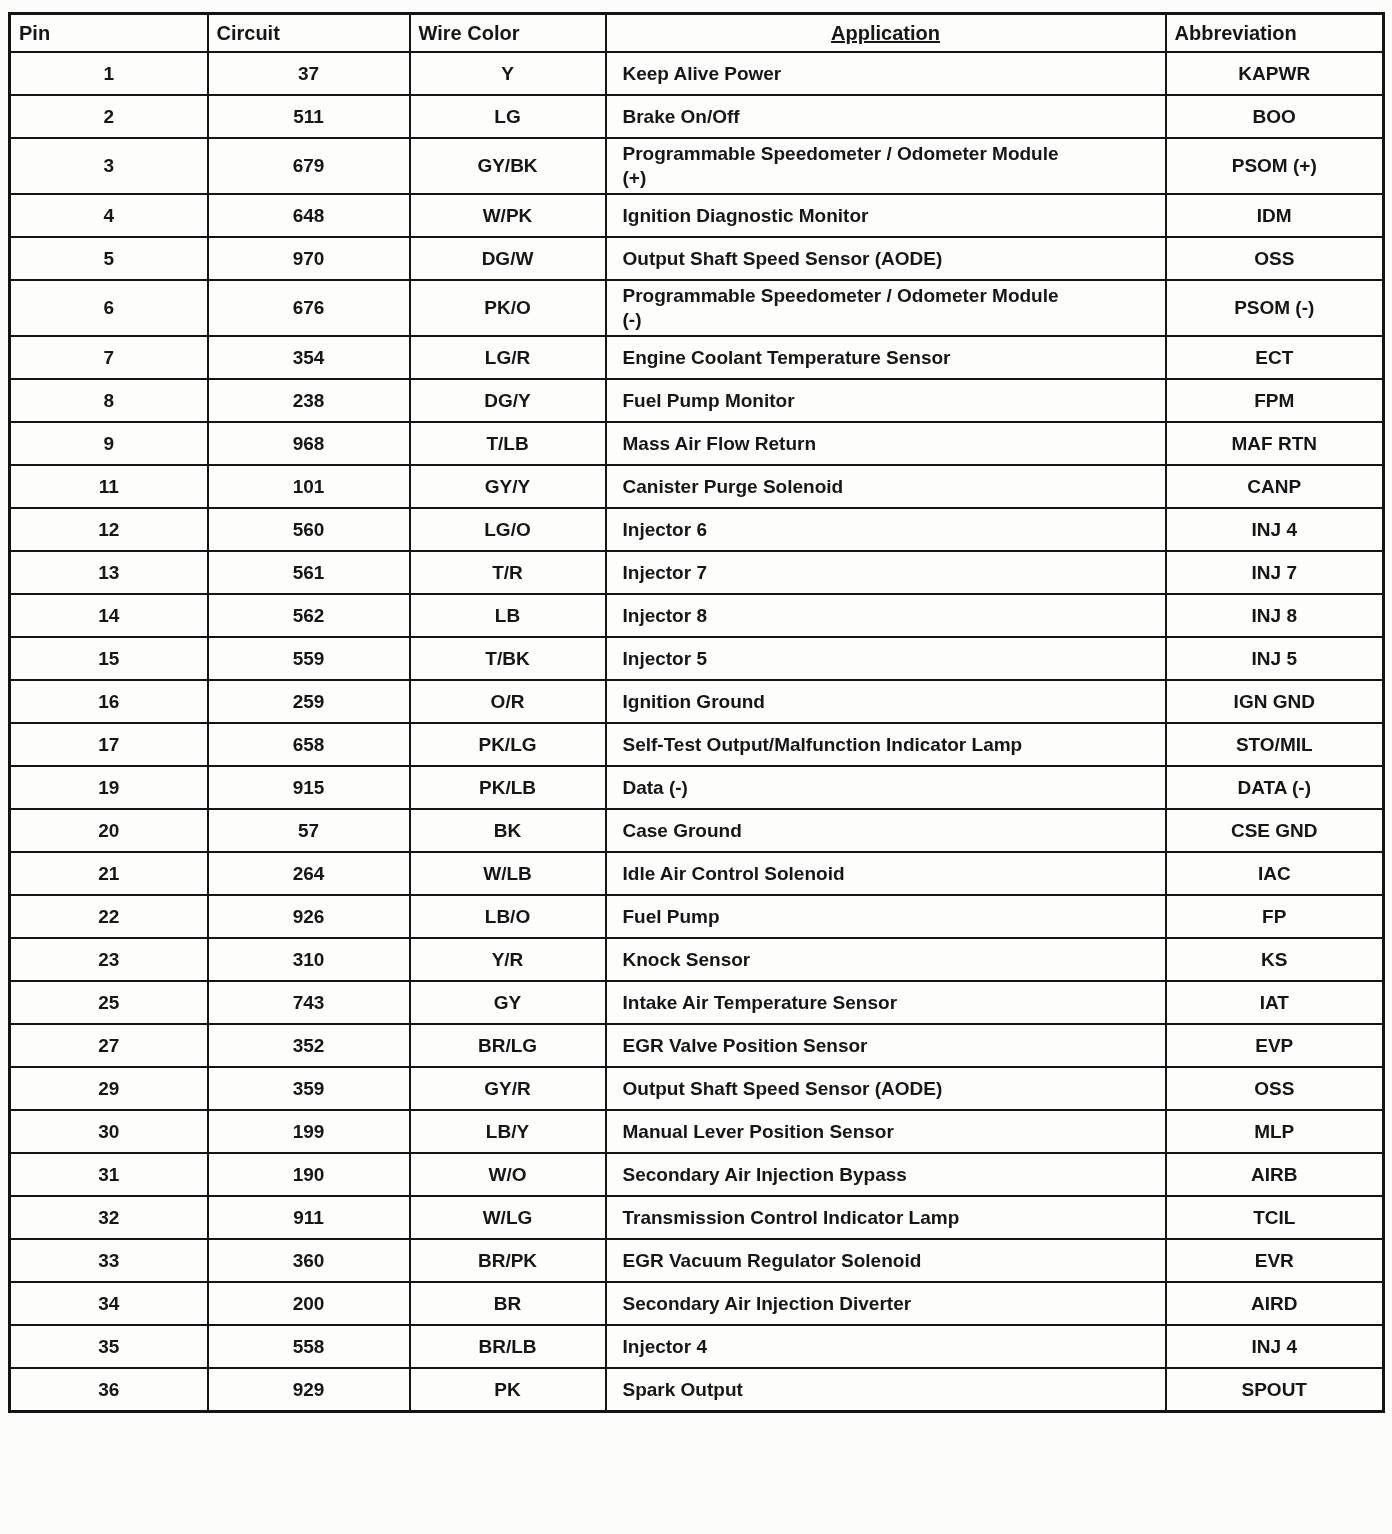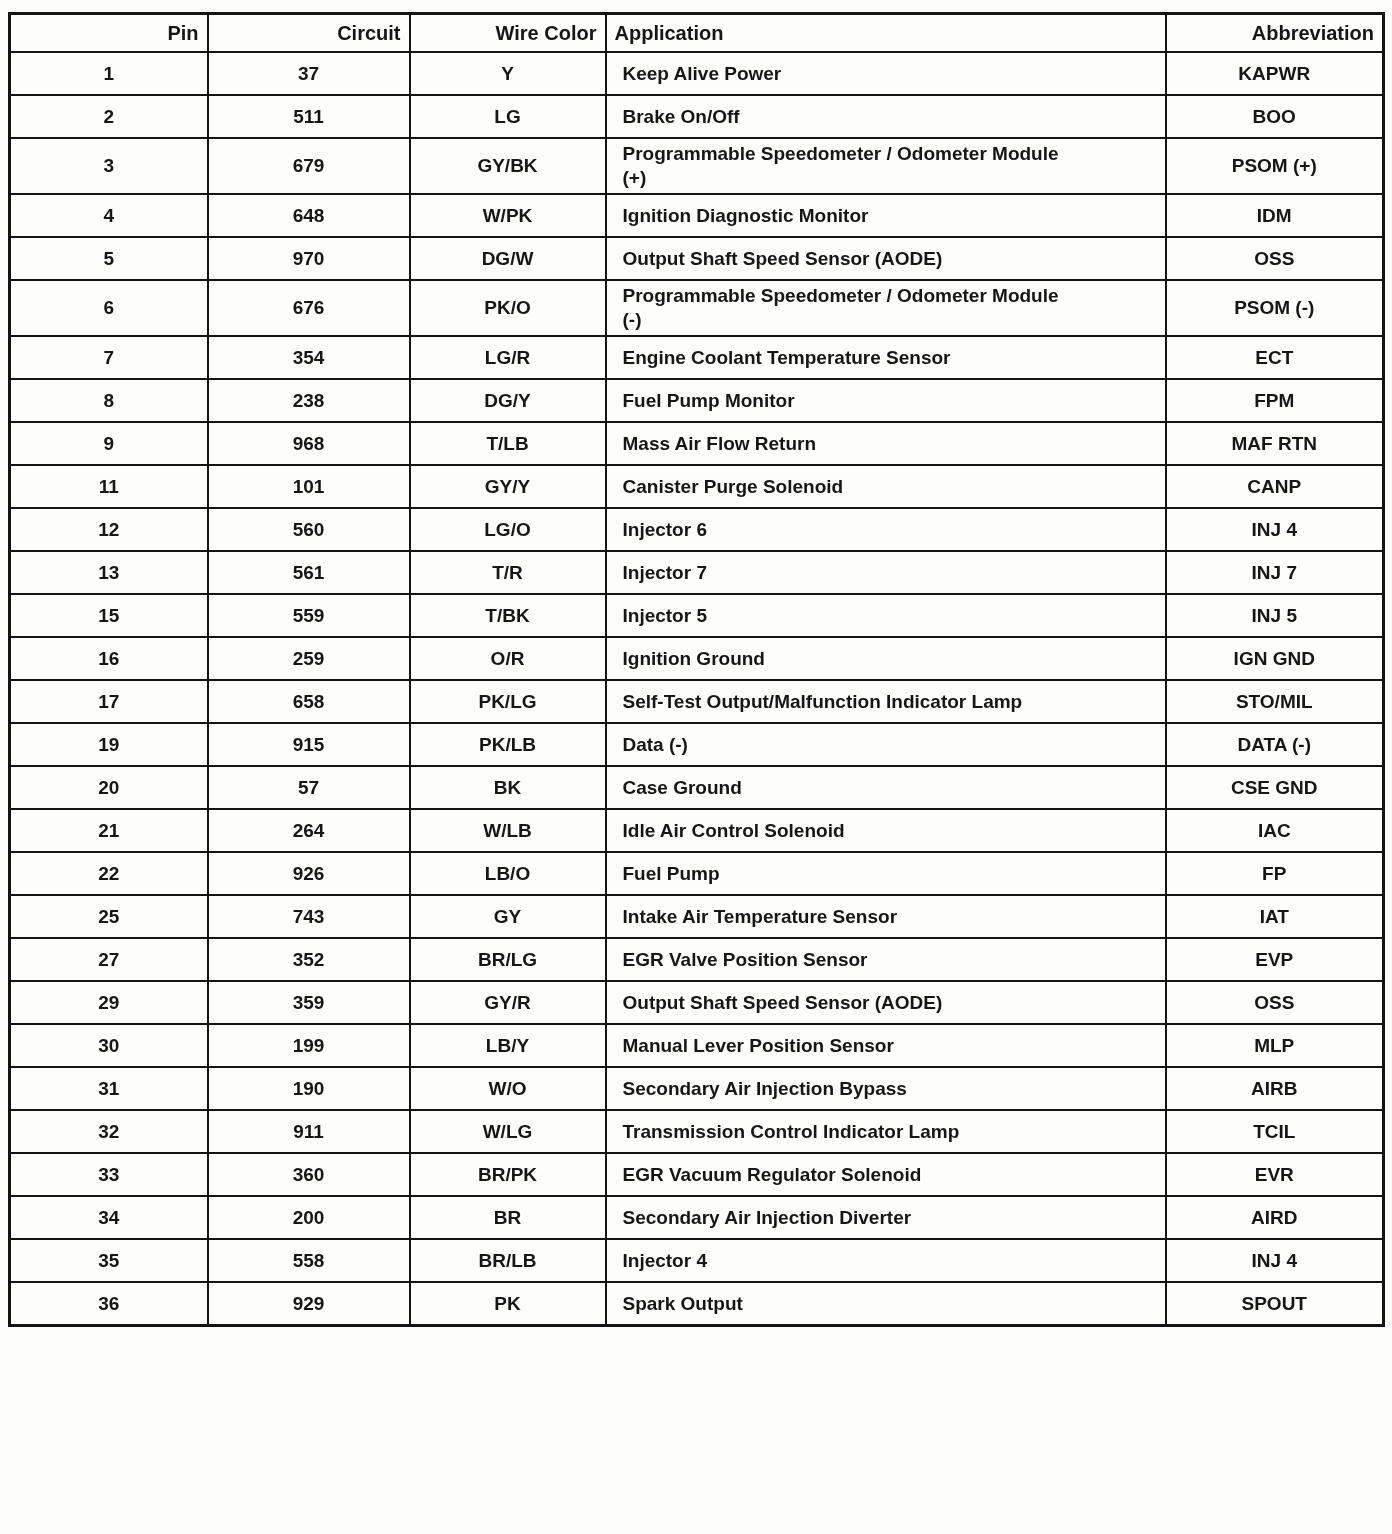--- a/index.html
+++ b/index.html
@@ -28,42 +28,43 @@
     font-weight: bold;
     font-size: 19px;
     line-height: 24px;
     color: #161616;
     padding: 3px 8px;
     vertical-align: middle;
     overflow: hidden;
   }
   table.pinout th {
     height: 30px;
-    text-align: right;
+    text-align: left;
     font-size: 20px;
   }
   table.pinout td {
     height: 35px;
     text-align: center;
   }
   
   col.c-pin     { width: 198px; }
   col.c-circuit { width: 202px; }
   col.c-wire    { width: 196px; }
   col.c-app     { width: 560px; }
   col.c-abbr    { width: 218px; }
 
   table.pinout td.col-app {
     text-align: left;
     padding-left: 16px;
     white-space: pre-line;
     margin-left: 26px;
   }
   table.pinout th.col-app-h {
-    text-align: left;
+    text-align: center;
+    text-decoration: underline;
   }
 </style>
 </head>
 <body>
 
 <div class="page">
   <table class="pinout">
     <colgroup>
       <col class="c-pin">
       <col class="c-circuit">
@@ -161,20 +162,27 @@
           <td class="col-abbr">INJ 4</td>
         </tr>
         <tr>
           <td class="col-pin">13</td>
           <td class="col-circuit">561</td>
           <td class="col-wire">T/R</td>
           <td class="col-app">Injector 7</td>
           <td class="col-abbr">INJ 7</td>
         </tr>
         <tr>
+          <td class="col-pin">14</td>
+          <td class="col-circuit">562</td>
+          <td class="col-wire">LB</td>
+          <td class="col-app">Injector 8</td>
+          <td class="col-abbr">INJ 8</td>
+        </tr>
+        <tr>
           <td class="col-pin">15</td>
           <td class="col-circuit">559</td>
           <td class="col-wire">T/BK</td>
           <td class="col-app">Injector 5</td>
           <td class="col-abbr">INJ 5</td>
         </tr>
         <tr>
           <td class="col-pin">16</td>
           <td class="col-circuit">259</td>
           <td class="col-wire">O/R</td>
@@ -210,20 +218,27 @@
           <td class="col-abbr">IAC</td>
         </tr>
         <tr>
           <td class="col-pin">22</td>
           <td class="col-circuit">926</td>
           <td class="col-wire">LB/O</td>
           <td class="col-app">Fuel Pump</td>
           <td class="col-abbr">FP</td>
         </tr>
         <tr>
+          <td class="col-pin">23</td>
+          <td class="col-circuit">310</td>
+          <td class="col-wire">Y/R</td>
+          <td class="col-app">Knock Sensor</td>
+          <td class="col-abbr">KS</td>
+        </tr>
+        <tr>
           <td class="col-pin">25</td>
           <td class="col-circuit">743</td>
           <td class="col-wire">GY</td>
           <td class="col-app">Intake Air Temperature Sensor</td>
           <td class="col-abbr">IAT</td>
         </tr>
         <tr>
           <td class="col-pin">27</td>
           <td class="col-circuit">352</td>
           <td class="col-wire">BR/LG</td>

